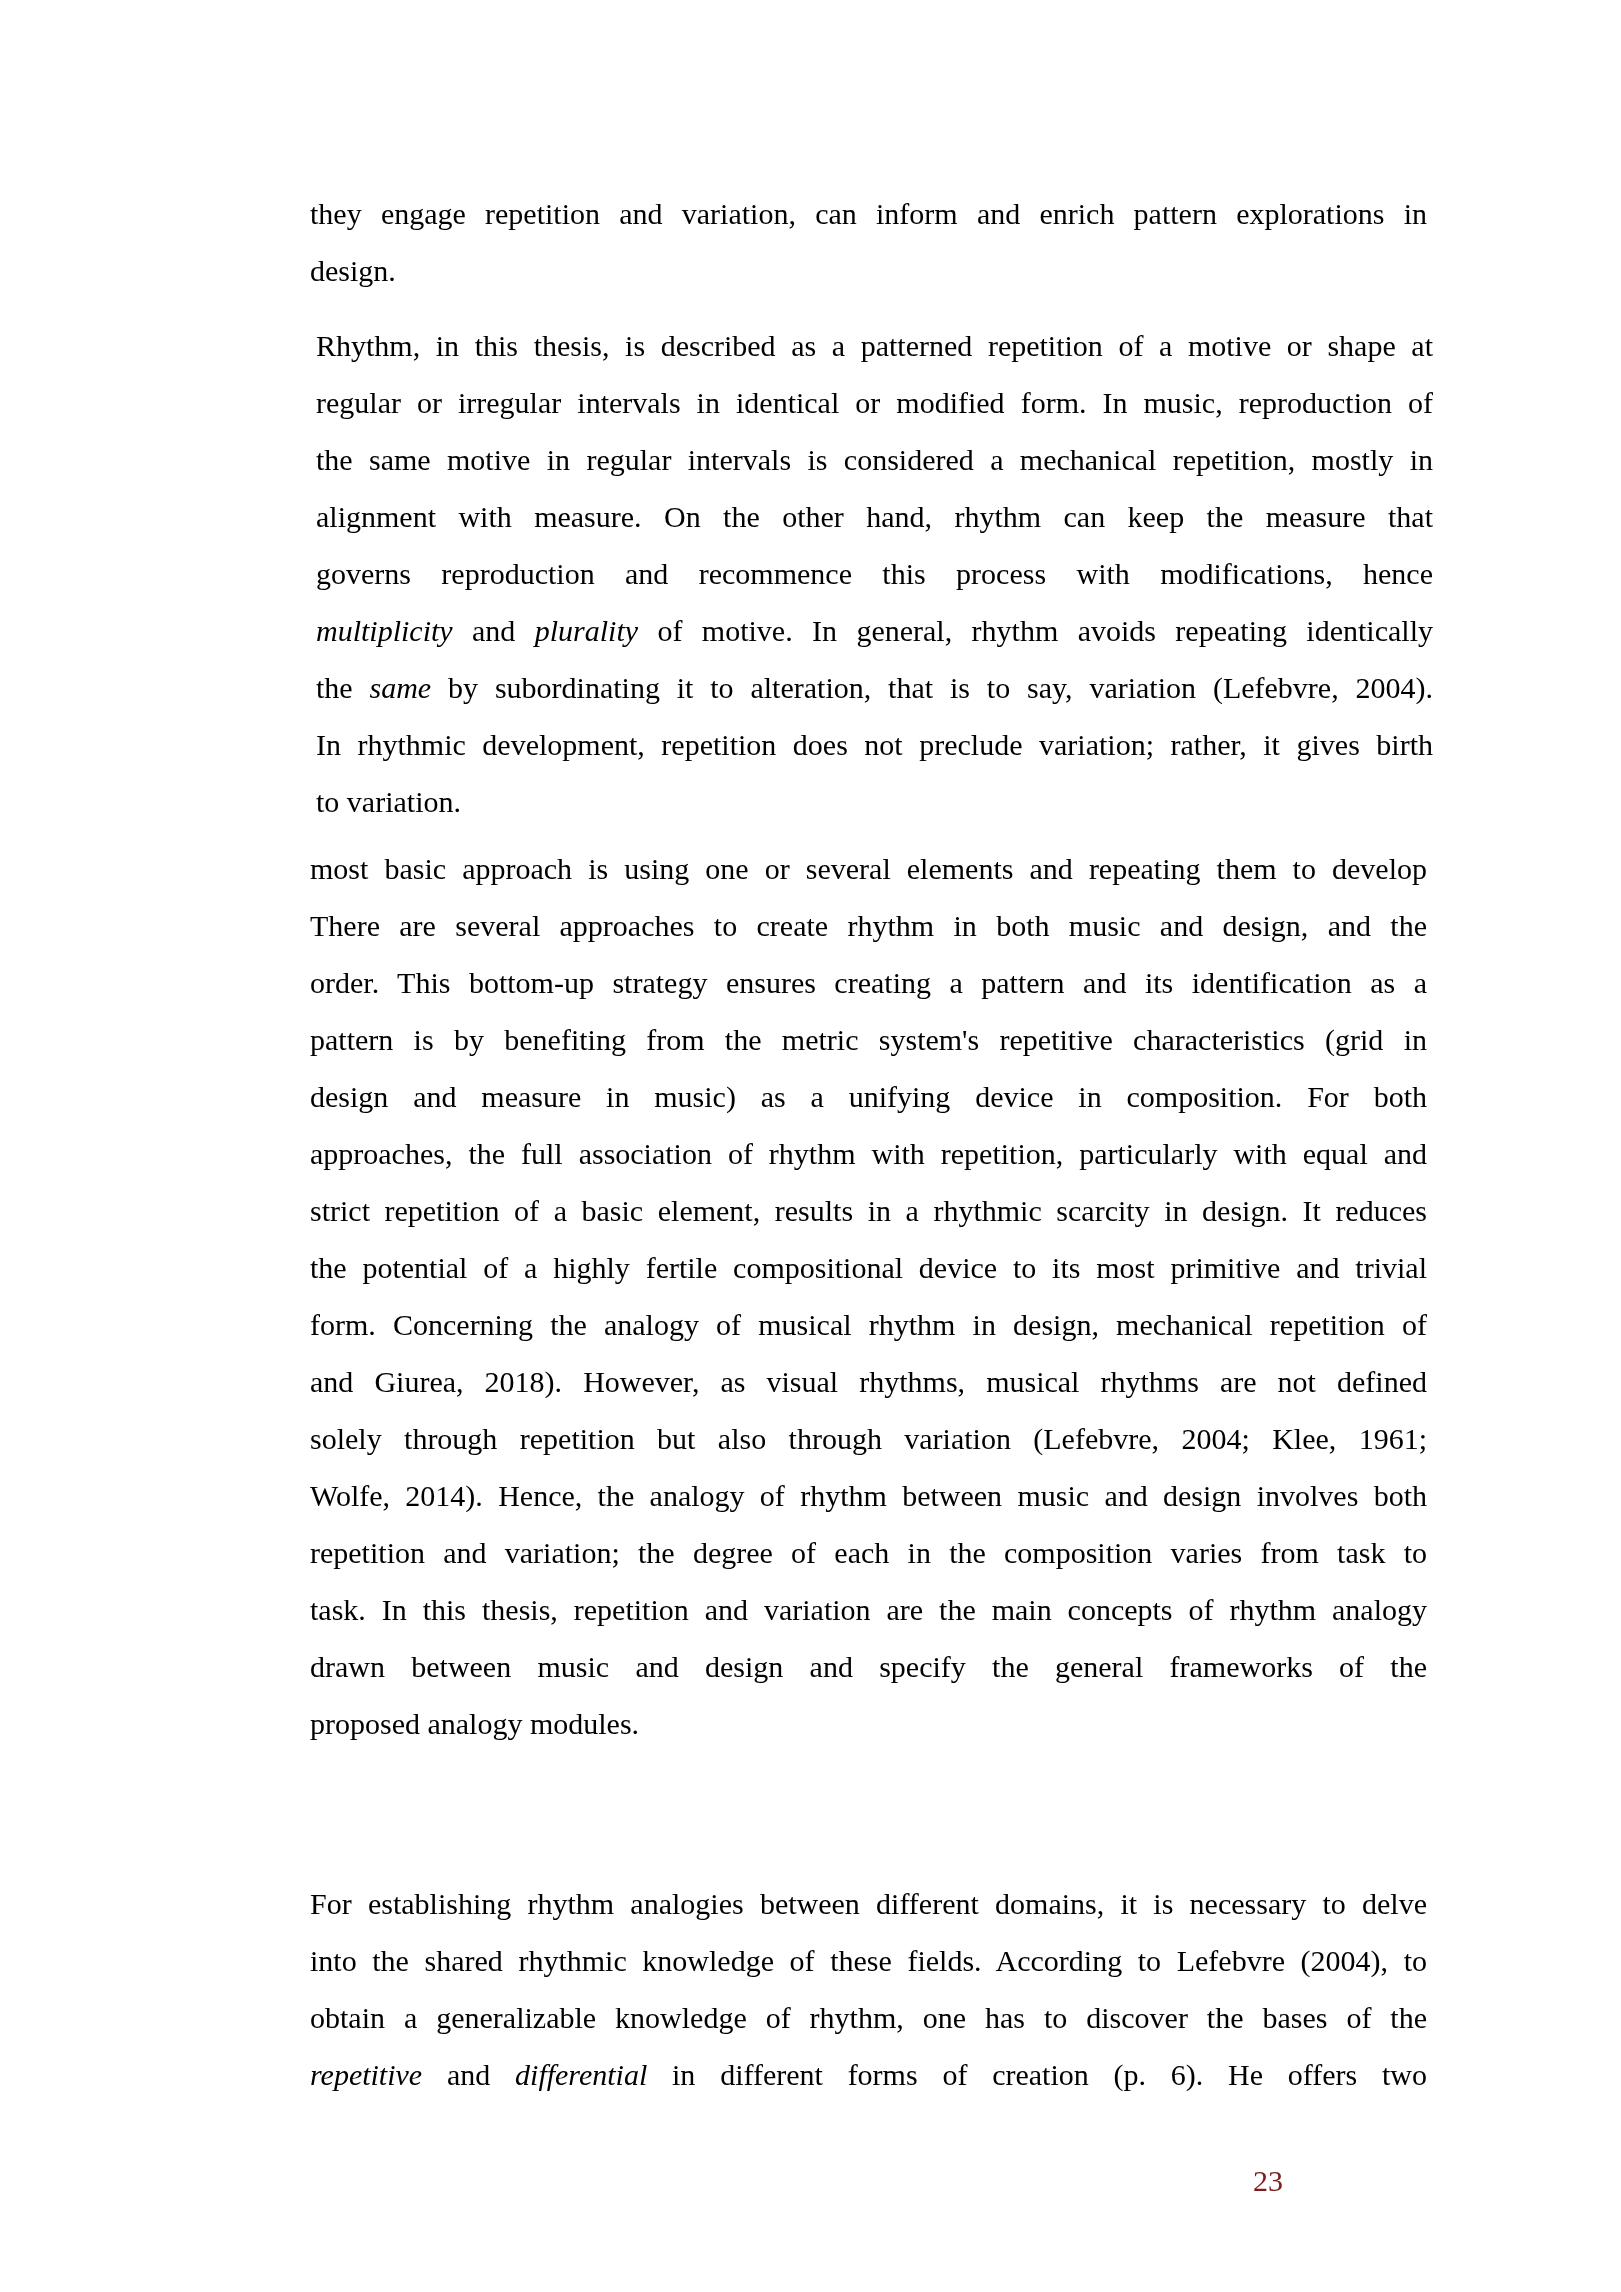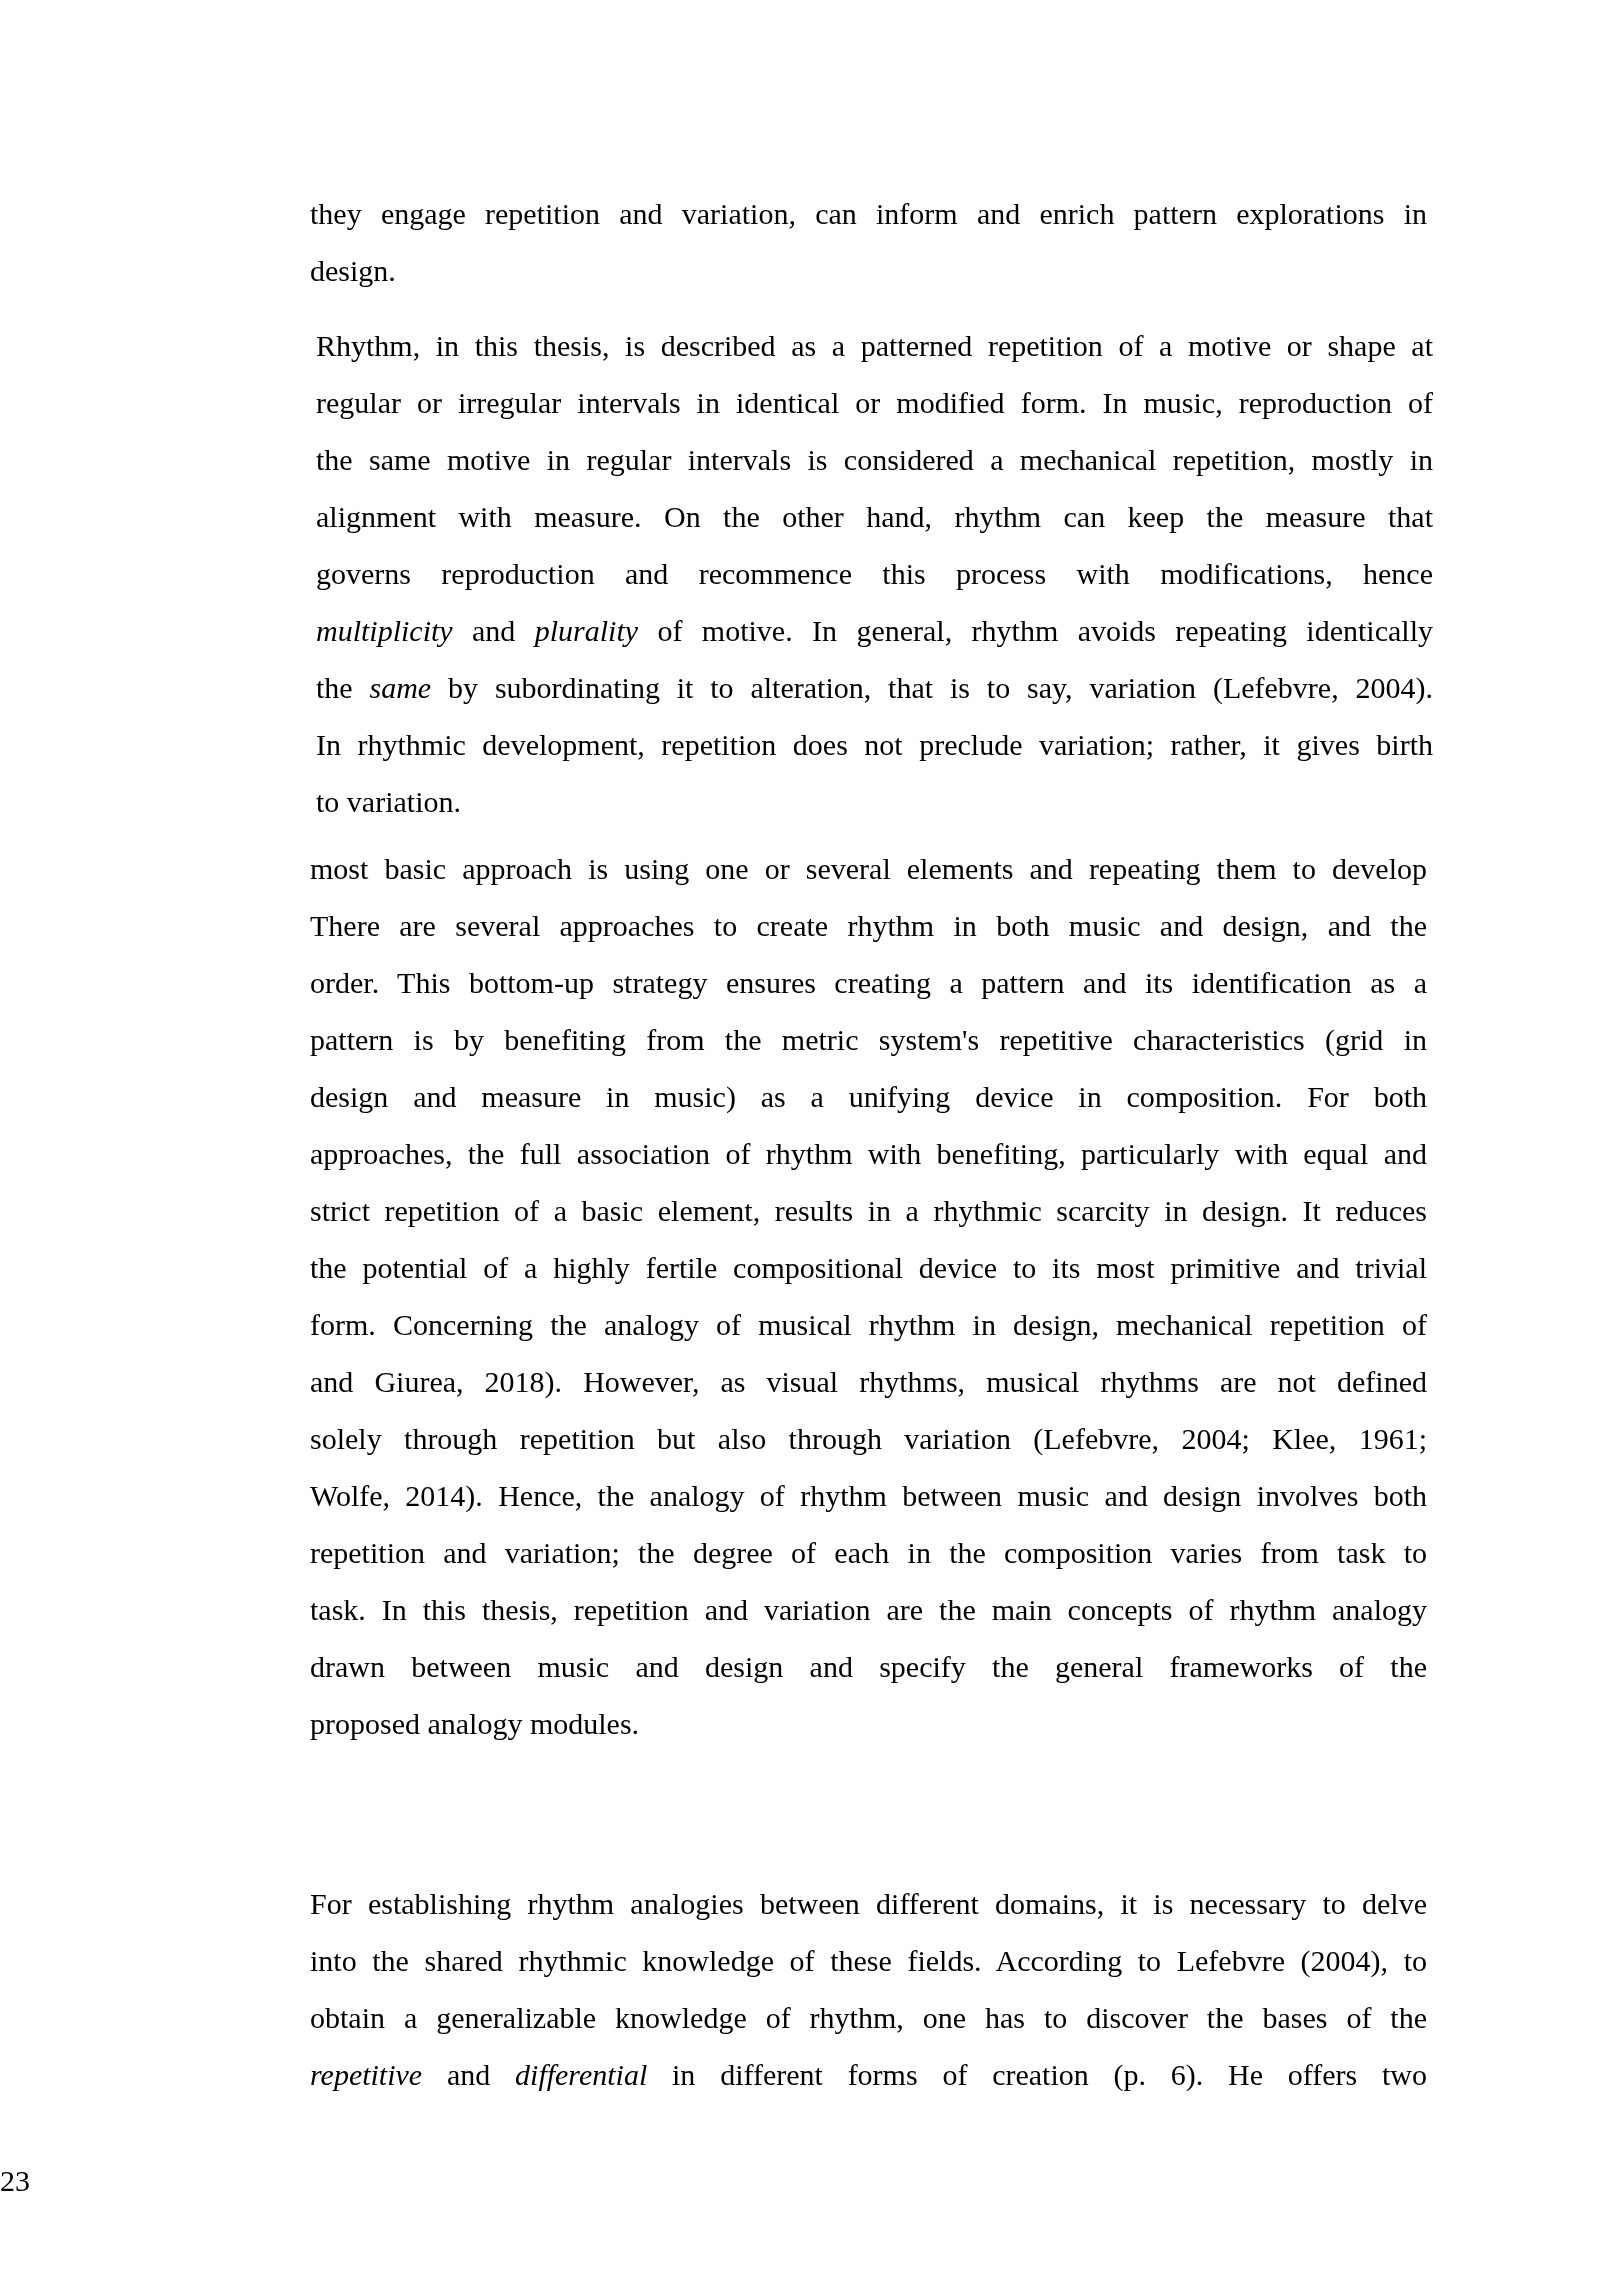--- a/index.html
+++ b/index.html
@@ -12,22 +12,22 @@
   }
   .line {
     display: block; height: 57px; line-height: 57px;
     text-align: justify; text-align-last: justify; white-space: nowrap;
   }
   .line.last { text-align-last: left; }
   .line span { white-space: normal; }
   .seg-italic { font-style: italic; }
   .page-number {
     position: absolute; left: 0; width: 1283px; top: 2161px;
-    text-align: left; font-family: "Liberation Serif", "DejaVu Serif", serif;
-    font-size: 30px; color: #000000; line-height: 39px;
+    text-align: right; font-family: "Liberation Serif", "DejaVu Serif", serif;
+    font-size: 30px; color: #7f1d1d; line-height: 39px;
   }
 </style>
 </head>
 <body>
 
 <div class="page">
   <div class="text-block" id="para-0" style="top:185px;">
       <span class="line"><span><span>they engage repetition and variation, can inform and enrich pattern explorations in</span></span></span>
       <span class="line last"><span><span>design.</span></span></span>
     </div>
@@ -41,21 +41,21 @@
       <span class="line"><span><span>the </span><span class="seg-italic">same</span><span> by subordinating it to alteration, that is to say, variation (Lefebvre, 2004).</span></span></span>
       <span class="line"><span><span>In rhythmic development, repetition does not preclude variation; rather, it gives birth</span></span></span>
       <span class="line last"><span><span>to variation.</span></span></span>
     </div>
   <div class="text-block" id="para-2" style="top:840px;">
       <span class="line"><span><span>most basic approach is using one or several elements and repeating them to develop</span></span></span>
       <span class="line"><span><span>There are several approaches to create rhythm in both music and design, and the</span></span></span>
       <span class="line"><span><span>order. This bottom-up strategy ensures creating a pattern and its identification as a</span></span></span>
       <span class="line"><span><span>pattern is by benefiting from the metric system's repetitive characteristics (grid in</span></span></span>
       <span class="line"><span><span>design and measure in music) as a unifying device in composition. For both</span></span></span>
-      <span class="line"><span><span>approaches, the full association of rhythm with benefiting, particularly with equal and</span></span></span>
+      <span class="line"><span><span>approaches, the full association of rhythm with repetition, particularly with equal and</span></span></span>
       <span class="line"><span><span>strict repetition of a basic element, results in a rhythmic scarcity in design. It reduces</span></span></span>
       <span class="line"><span><span>the potential of a highly fertile compositional device to its most primitive and trivial</span></span></span>
       <span class="line"><span><span>form. Concerning the analogy of musical rhythm in design, mechanical repetition of</span></span></span>
       <span class="line"><span><span>and Giurea, 2018). However, as visual rhythms, musical rhythms are not defined</span></span></span>
       <span class="line"><span><span>solely through repetition but also through variation (Lefebvre, 2004; Klee, 1961;</span></span></span>
       <span class="line"><span><span>Wolfe, 2014). Hence, the analogy of rhythm between music and design involves both</span></span></span>
       <span class="line"><span><span>repetition and variation; the degree of each in the composition varies from task to</span></span></span>
       <span class="line"><span><span>task. In this thesis, repetition and variation are the main concepts of rhythm analogy</span></span></span>
       <span class="line"><span><span>drawn between music and design and specify the general frameworks of the</span></span></span>
       <span class="line last"><span><span>proposed analogy modules.</span></span></span>

